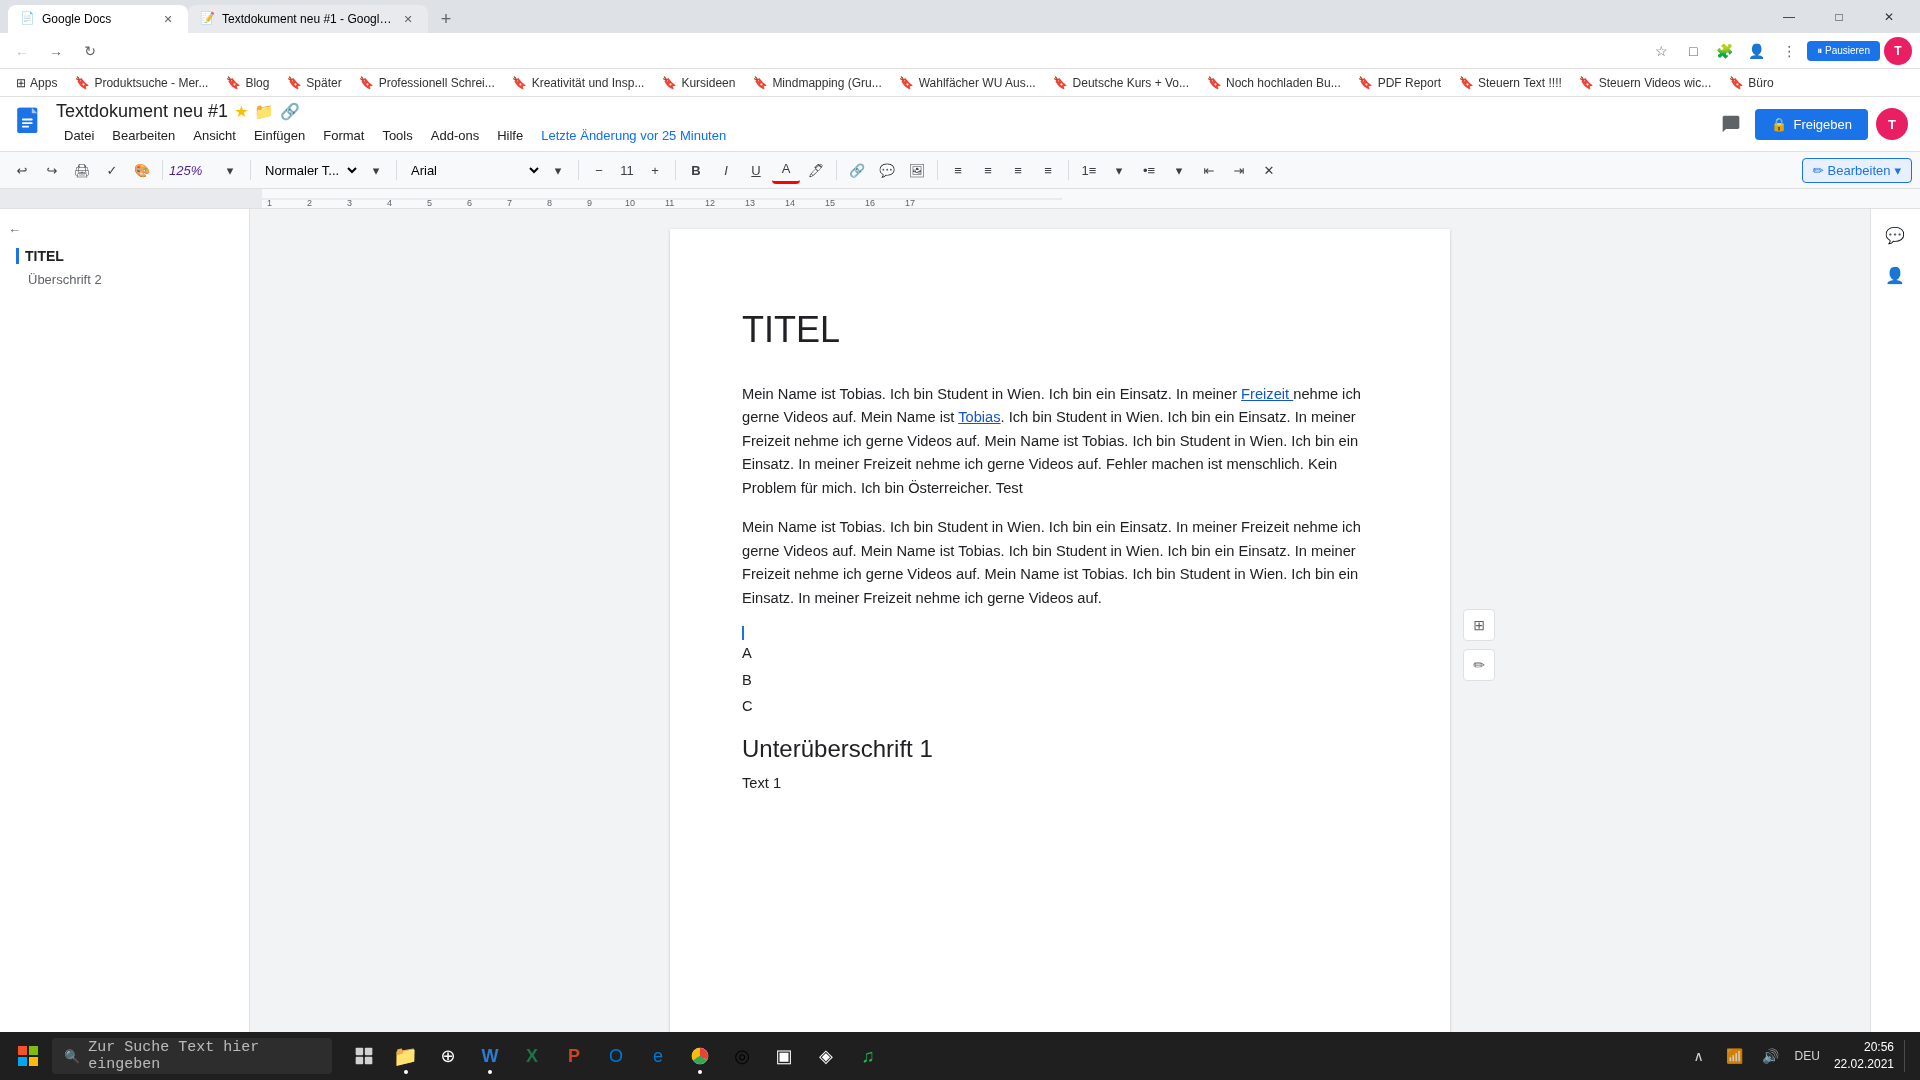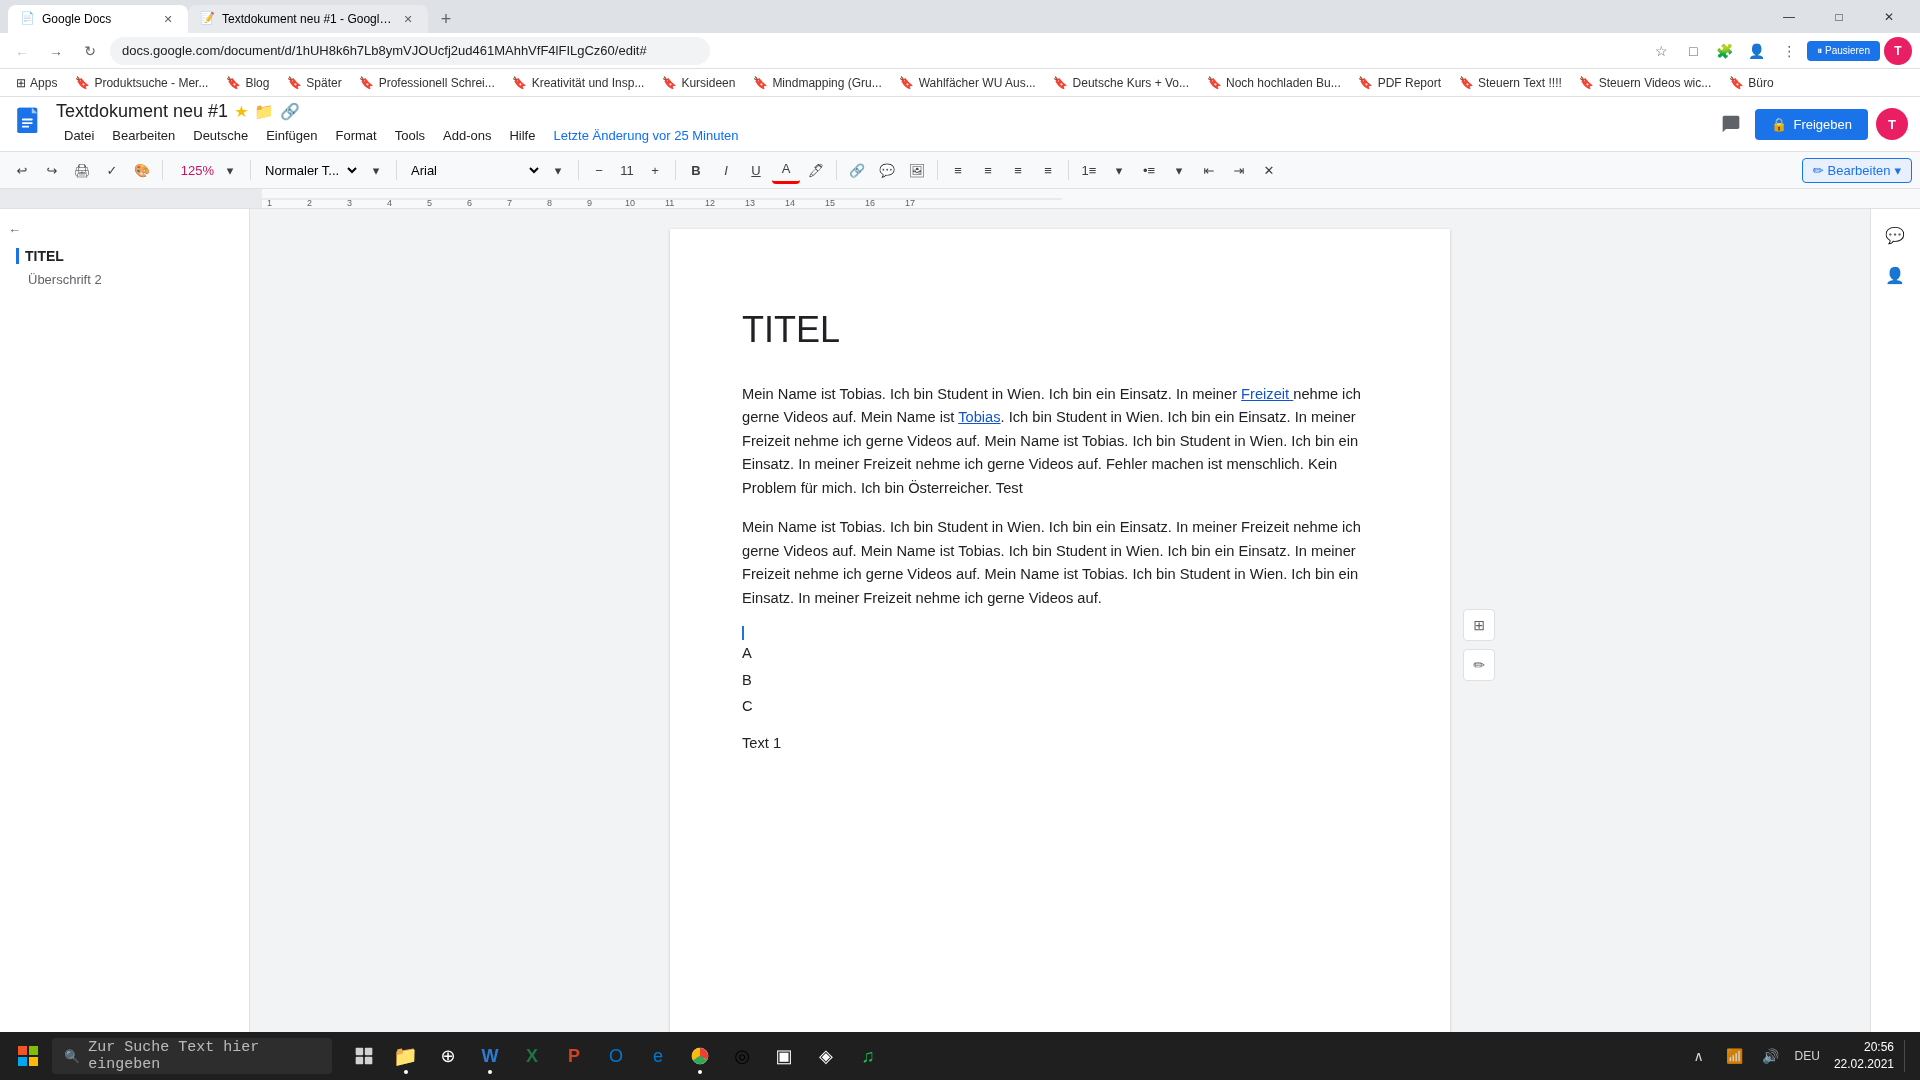--- a/index.html
+++ b/index.html
@@ -333,23 +333,24 @@
       height: 26px;
       border: none;
       background: transparent;
       font-size: 13px;
       cursor: pointer;
       border-radius: 4px;
       padding: 0 4px;
     }
     .zoom-display {
       font-size: 13px;
-      color: #be185d;
+      color: #4c1d95;
       width: 45px;
-      text-align: right;
+      text-align: left;
+      font-style: italic;
     }
     .font-size-display {
       font-size: 13px;
       color: #3c4043;
       width: 24px;
       text-align: center;
     }
     .bearbeiten-btn {
       margin-left: auto;
       display: flex;
@@ -682,21 +683,20 @@
     <div class="win-btn">—</div>
     <div class="win-btn">□</div>
     <div class="win-btn close">✕</div>
   </div>
 </div>
 
 <div class="browser-address-bar">
   <div class="nav-btn disabled">←</div>
   <div class="nav-btn">→</div>
   <div class="nav-btn">↻</div>
-  <input class="address-input" type="text" value="docs.google.com/document/d/1hUH8k6h7Lb8ymVJOUcfj2ud461MAhhVfF4lFILgCz60/edit#" style="">
   <div class="browser-icons">
     <div class="browser-icon-btn">☆</div>
     <div class="browser-icon-btn">□</div>
     <div class="browser-icon-btn">🧩</div>
     <div class="browser-icon-btn">👤</div>
     <div class="browser-icon-btn">⋮</div>
     <div class="pausieren-btn">
       <span>⏸ Pausieren</span>
     </div>
     <div class="avatar-circle">T</div>
@@ -782,21 +782,21 @@
     <div class="docs-title-area">
       <div class="docs-title-row">
         <span class="docs-filename">Textdokument neu #1</span>
         <span class="docs-star">★</span>
         <span class="docs-header-icon">📁</span>
         <span class="docs-header-icon">🔗</span>
       </div>
       <div class="docs-menu">
         <span class="docs-menu-item">Datei</span>
         <span class="docs-menu-item">Bearbeiten</span>
-        <span class="docs-menu-item">Deutsche</span>
+        <span class="docs-menu-item">Ansicht</span>
         <span class="docs-menu-item">Einfügen</span>
         <span class="docs-menu-item">Format</span>
         <span class="docs-menu-item">Tools</span>
         <span class="docs-menu-item">Add-ons</span>
         <span class="docs-menu-item">Hilfe</span>
         <a class="docs-menu-save">Letzte Änderung vor 25 Minuten</a>
       </div>
     </div>
     <div class="docs-header-right">
       <div class="comments-btn">
@@ -935,20 +935,21 @@
           <div class="doc-list-item">B</div>
           <div class="doc-list-item">C</div>
         </div>
 
         <div class="doc-float-icons">
           <div class="doc-float-icon">⊞</div>
           <div class="doc-float-icon">✏</div>
         </div>
 
 
+        <h2 class="doc-h2">Unterüberschrift 1</h2>
 
         <p class="doc-text1">Text 1</p>
 
         <div class="doc-float-btn-bottom">↓</div>
       </div>
     </div>
 
     <div class="docs-right-panel">
       <div class="right-panel-icon active">💬</div>
       <div class="right-panel-icon">👤</div>

